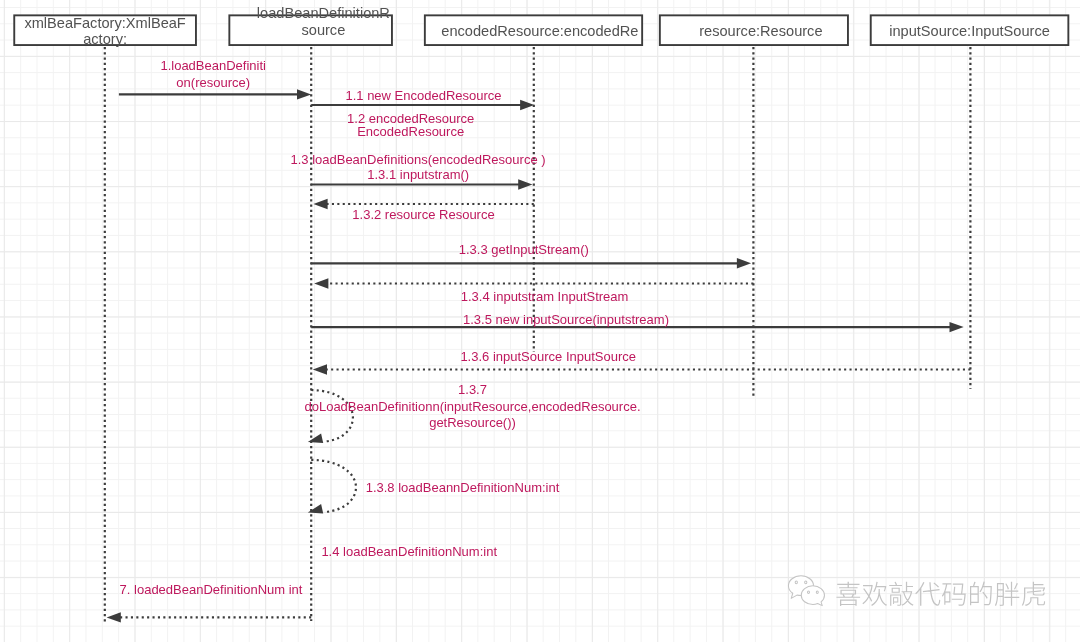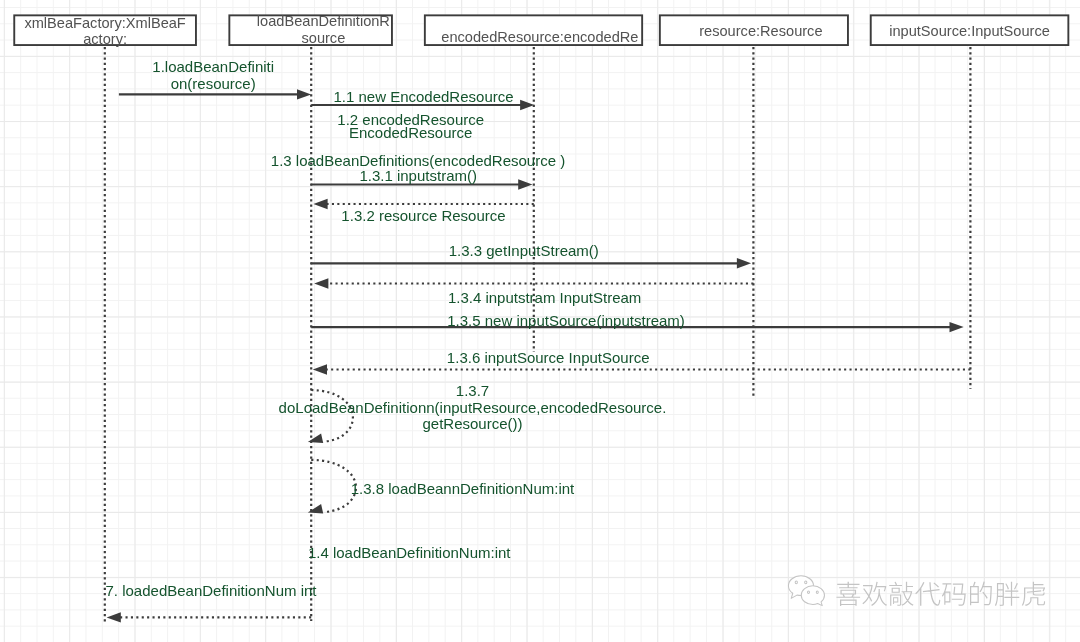--- a/index.html
+++ b/index.html
@@ -14,21 +14,21 @@
           linear-gradient(to bottom,#e9e9e9 1px,transparent 1px),
           linear-gradient(to right,#f2f2f2 1px,transparent 1px),
           linear-gradient(to bottom,#f2f2f2 1px,transparent 1px);
         background-size:65.35px 65.17px,65.35px 65.17px,16.338px 16.292px,16.338px 16.292px;
         background-position:3.85px 55.9px,3.85px 55.9px,3.85px 7px,3.85px 7px;}
   #lines{position:absolute;left:0;top:0;width:1080px;height:642px;overflow:visible;}
   .pbox{position:absolute;box-sizing:border-box;}
   .pbox .pl{position:absolute;left:0;right:0;text-align:center;color:#525252;
             font-size:14.6px;line-height:1;white-space:pre;
             transform:translateZ(0);}
-  .lbl{position:absolute;white-space:pre;color:#14532d;font-size:15px;
+  .lbl{position:absolute;white-space:pre;color:#be185d;font-size:13px;
        line-height:1;transform:translateX(-50%) translateZ(0);}
   #watermark{position:absolute;left:0;top:0;width:1080px;height:642px;}
 </style>
 </head>
 <body>
 
 <div id="canvas">
 
   <div id="grid"></div>
 
@@ -87,25 +87,25 @@
       <path d="M 311.2 459.8 C 368.42 460.8, 368.42 508.5, 324.7 512" fill="none" stroke="#3c3c3c" stroke-width="2.2" stroke-dasharray="2.1 3.3" stroke-linecap="butt"></path>
       <path d="M 307.8 512.5 L 321.1 504.1 L 323.2 513.5 Z" fill="#3c3c3c"></path>
     </g>
   </svg>
 
   <div id="boxes">
     <div class="pbox" style="left:13.3px;top:14.4px;width:183.6px;height:31.6px">
       <div class="pl" style="top:1.3px">xmlBeaFactory:XmlBeaF</div>
       <div class="pl" style="top:17.5px">actory:</div>
     </div>
-    <div class="pbox" style="left:228.4px;top:13px;width:190px;height:31.6px">
+    <div class="pbox" style="left:228.4px;top:5px;width:190px;height:31.6px">
       <div class="pl" style="top:1.3px">loadBeanDefinitionR</div>
       <div class="pl" style="top:17.5px">source</div>
     </div>
-    <div class="pbox" style="left:423.9px;top:29px;width:232px;height:31.6px">
+    <div class="pbox" style="left:423.9px;top:23px;width:232px;height:31.6px">
       <div class="pl" style="top:1.3px">encodedResource:encodedRe</div>
     </div>
     <div class="pbox" style="left:658.9px;top:14.4px;width:204px;height:31.6px">
       <div class="pl" style="top:9.8px">resource:Resource</div>
     </div>
     <div class="pbox" style="left:869.8px;top:14.4px;width:199.5px;height:32px">
       <div class="pl" style="top:9.8px">inputSource:InputSource</div>
     </div>
   </div>
 

